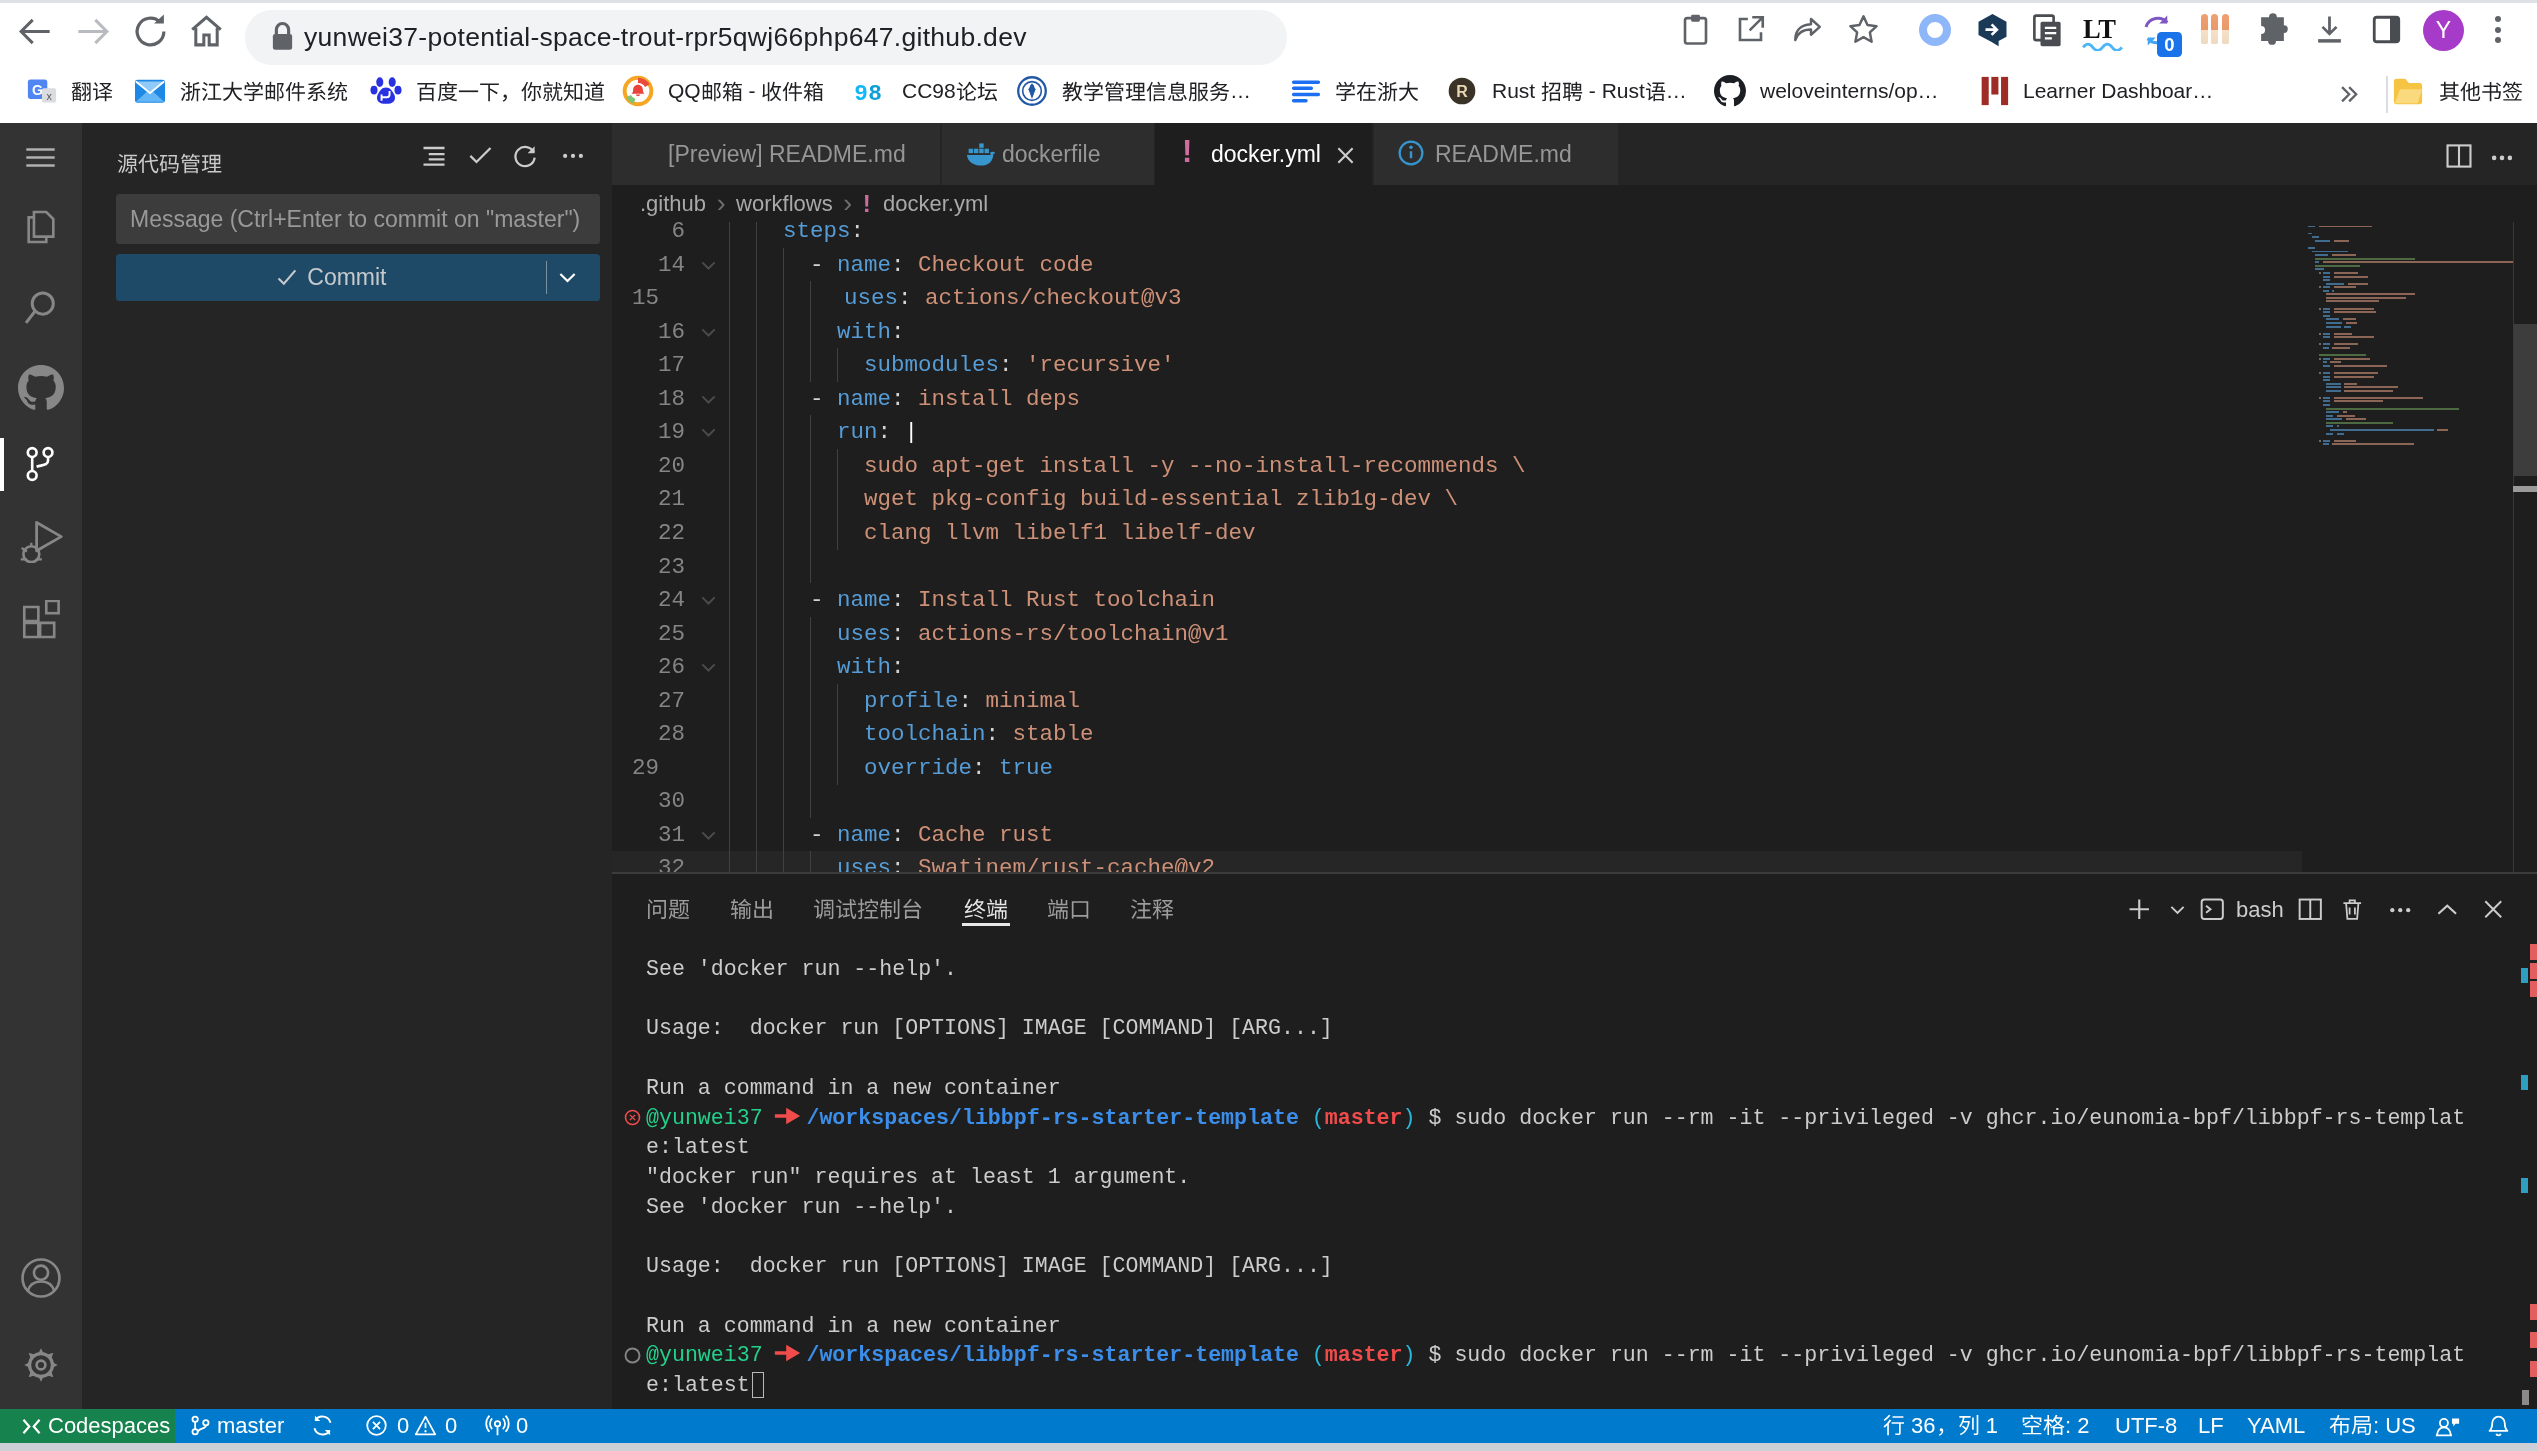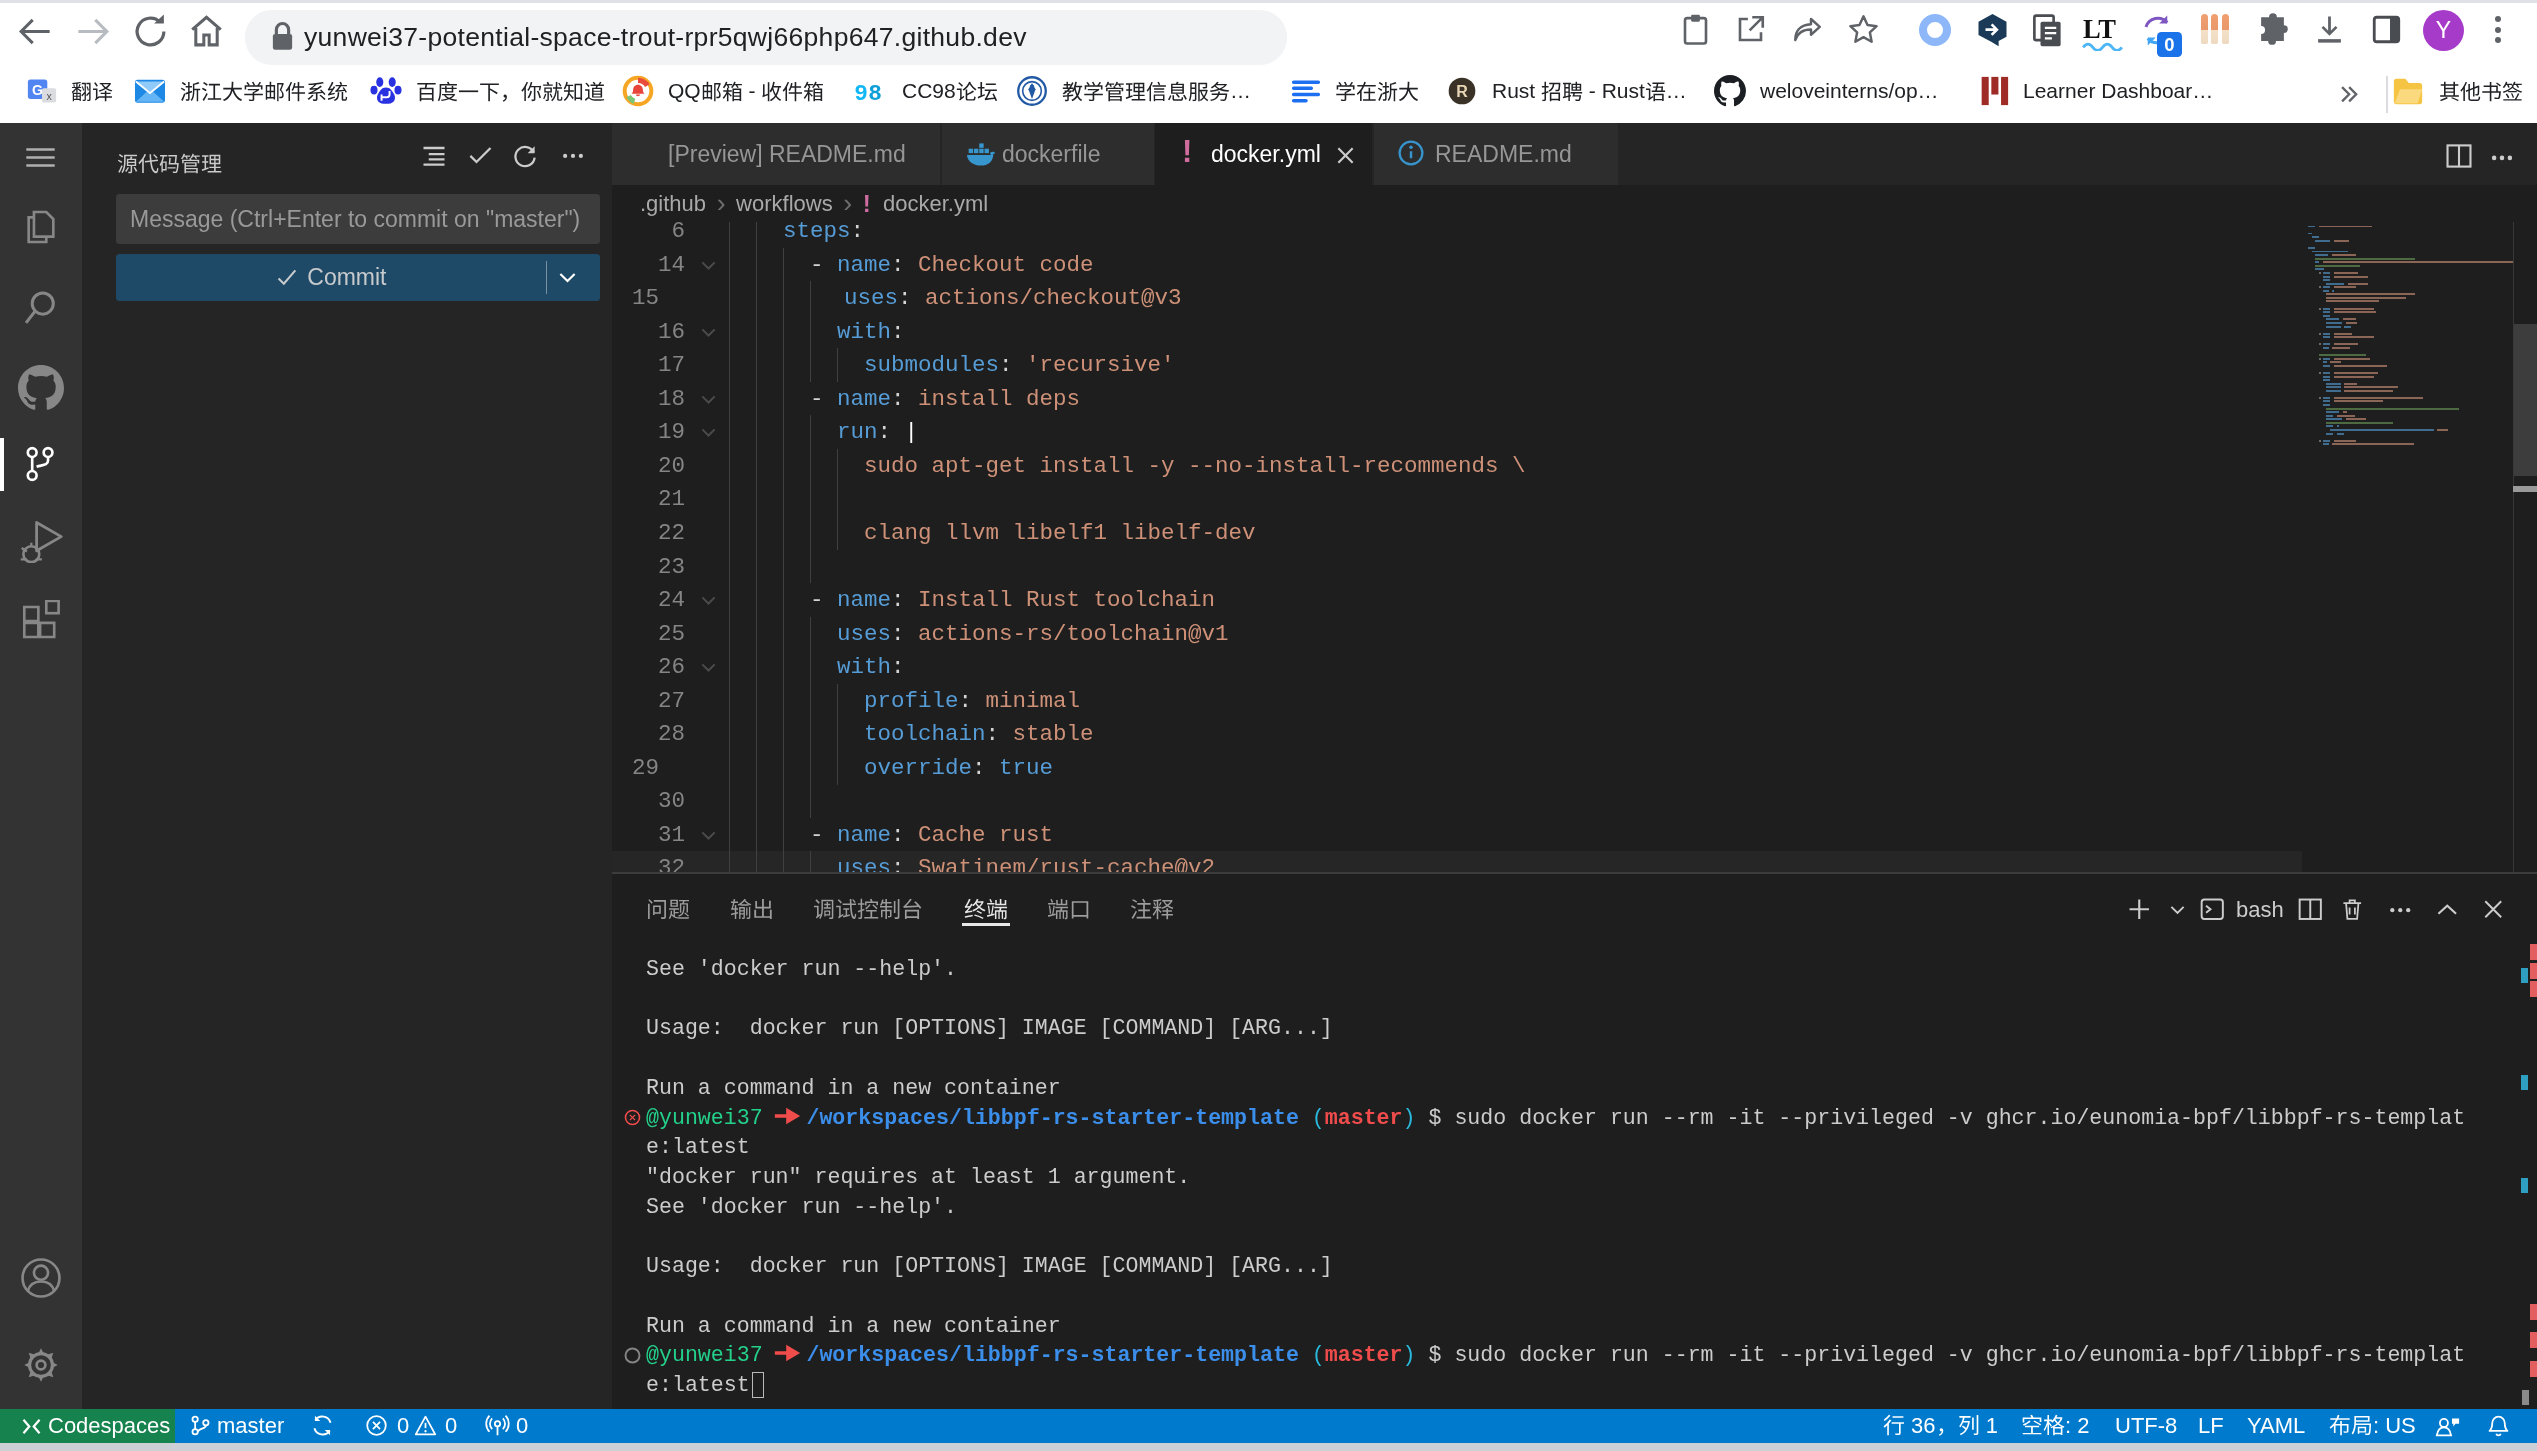--- a/index.html
+++ b/index.html
@@ -729,20 +729,21 @@
       <path d="M6 16l7 7 7-7" stroke="#4b4b4b" stroke-width="2.2" fill="none"></path>
     </svg>
     <div class="abs mono" style="left:171px;top:-8px;font-size:22.5px;line-height:34px;white-space:pre"><span style="color:#569cd6">steps</span><span style="color:#d4d4d4">:</span></div>
     <div class="abs mono" style="left:198px;top:25.6px;font-size:22.5px;line-height:34px;white-space:pre"><span style="color:#d4d4d4">- </span><span style="color:#569cd6">name</span><span style="color:#d4d4d4">: </span><span style="color:#ce9178">Checkout code</span></div>
     <div class="abs mono" style="left:232px;top:59px;font-size:22.5px;line-height:34px;white-space:pre"><span style="color:#569cd6">uses</span><span style="color:#d4d4d4">: </span><span style="color:#ce9178">actions/checkout@v3</span></div>
     <div class="abs mono" style="left:225px;top:93px;font-size:22.5px;line-height:34px;white-space:pre"><span style="color:#569cd6">with</span><span style="color:#d4d4d4">:</span></div>
     <div class="abs mono" style="left:252px;top:126px;font-size:22.5px;line-height:34px;white-space:pre"><span style="color:#569cd6">submodules</span><span style="color:#d4d4d4">: </span><span style="color:#ce9178">'recursive'</span></div>
     <div class="abs mono" style="left:198px;top:160px;font-size:22.5px;line-height:34px;white-space:pre"><span style="color:#d4d4d4">- </span><span style="color:#569cd6">name</span><span style="color:#d4d4d4">: </span><span style="color:#ce9178">install deps</span></div>
     <div class="abs mono" style="left:225px;top:193px;font-size:22.5px;line-height:34px;white-space:pre"><span style="color:#569cd6">run</span><span style="color:#d4d4d4">: </span><span style="color:#ffffff">|</span></div>
     <div class="abs mono" style="left:252px;top:227px;font-size:22.5px;line-height:34px;white-space:pre"><span style="color:#ce9178">sudo apt-get install -y --no-install-recommends \</span></div>
+    <div class="abs mono" style="left:252px;top:260px;font-size:22.5px;line-height:34px;white-space:pre"><span style="color:#ce9178">wget pkg-config build-essential zlib1g-dev \</span></div>
     <div class="abs mono" style="left:252px;top:294px;font-size:22.5px;line-height:34px;white-space:pre"><span style="color:#ce9178">clang llvm libelf1 libelf-dev</span></div>
     <div class="abs mono" style="left:198px;top:361px;font-size:22.5px;line-height:34px;white-space:pre"><span style="color:#d4d4d4">- </span><span style="color:#569cd6">name</span><span style="color:#d4d4d4">: </span><span style="color:#ce9178">Install Rust toolchain</span></div>
     <div class="abs mono" style="left:225px;top:395px;font-size:22.5px;line-height:34px;white-space:pre"><span style="color:#569cd6">uses</span><span style="color:#d4d4d4">: </span><span style="color:#ce9178">actions-rs/toolchain@v1</span></div>
     <div class="abs mono" style="left:225px;top:428px;font-size:22.5px;line-height:34px;white-space:pre"><span style="color:#569cd6">with</span><span style="color:#d4d4d4">:</span></div>
     <div class="abs mono" style="left:252px;top:462px;font-size:22.5px;line-height:34px;white-space:pre"><span style="color:#569cd6">profile</span><span style="color:#d4d4d4">: </span><span style="color:#ce9178">minimal</span></div>
     <div class="abs mono" style="left:252px;top:495px;font-size:22.5px;line-height:34px;white-space:pre"><span style="color:#569cd6">toolchain</span><span style="color:#d4d4d4">: </span><span style="color:#ce9178">stable</span></div>
     <div class="abs mono" style="left:252px;top:529px;font-size:22.5px;line-height:34px;white-space:pre"><span style="color:#569cd6">override</span><span style="color:#d4d4d4">: </span><span style="color:#569cd6">true</span></div>
     <div class="abs mono" style="left:198px;top:596px;font-size:22.5px;line-height:34px;white-space:pre"><span style="color:#d4d4d4">- </span><span style="color:#569cd6">name</span><span style="color:#d4d4d4">: </span><span style="color:#ce9178">Cache rust</span></div>
     <div class="abs mono" style="left:225px;top:629px;font-size:22.5px;line-height:34px;white-space:pre"><span style="color:#569cd6">uses</span><span style="color:#d4d4d4">: </span><span style="color:#ce9178">Swatinem/rust-cache@v2</span></div>
   </div>

